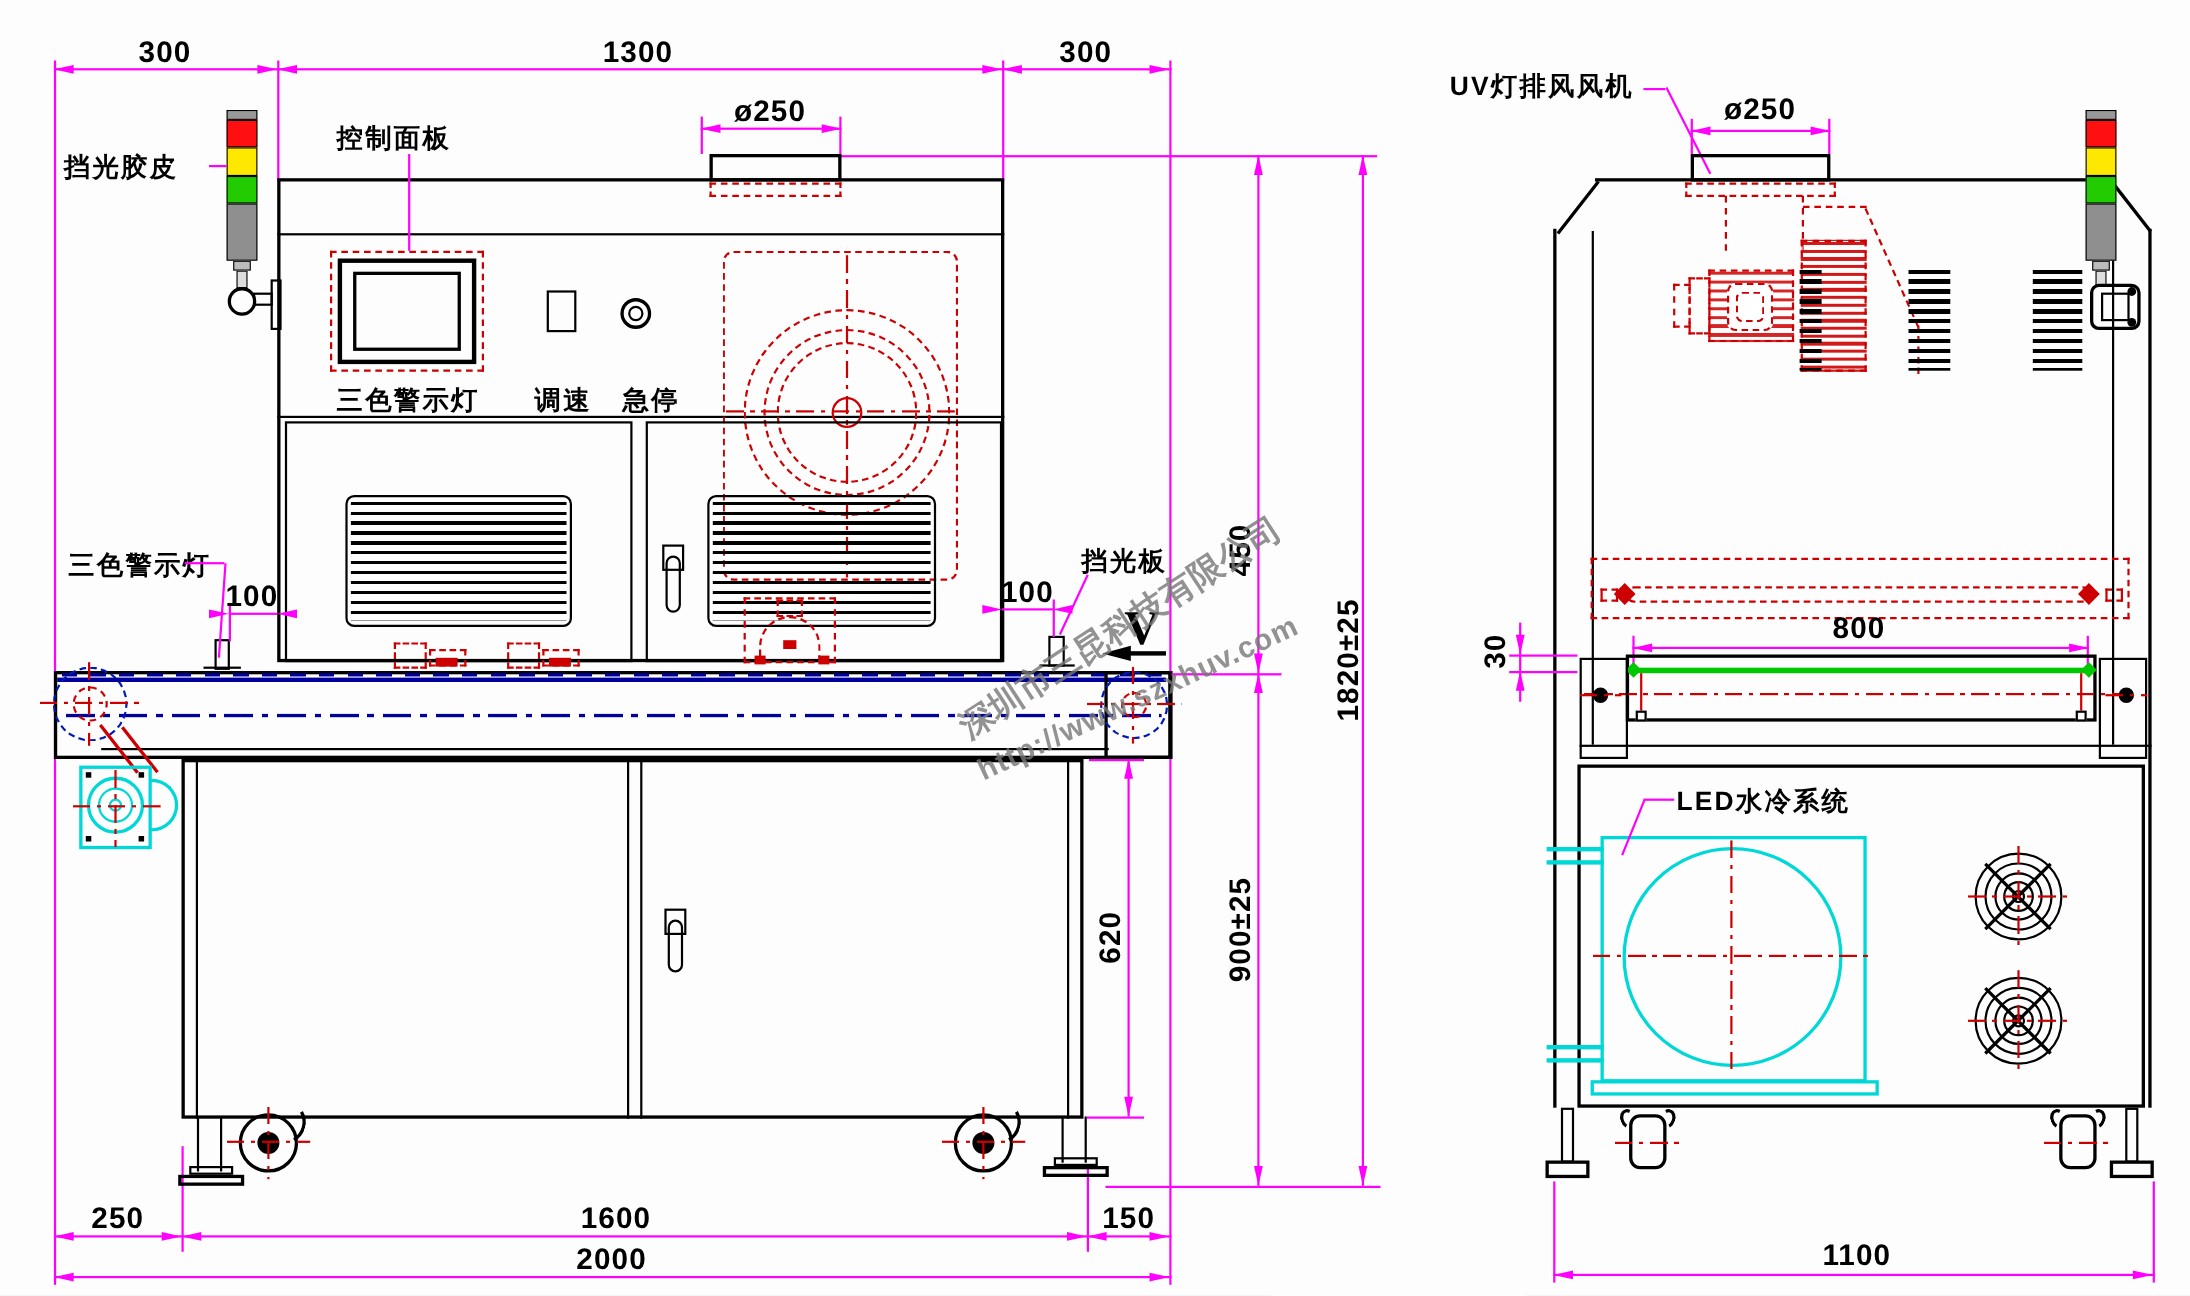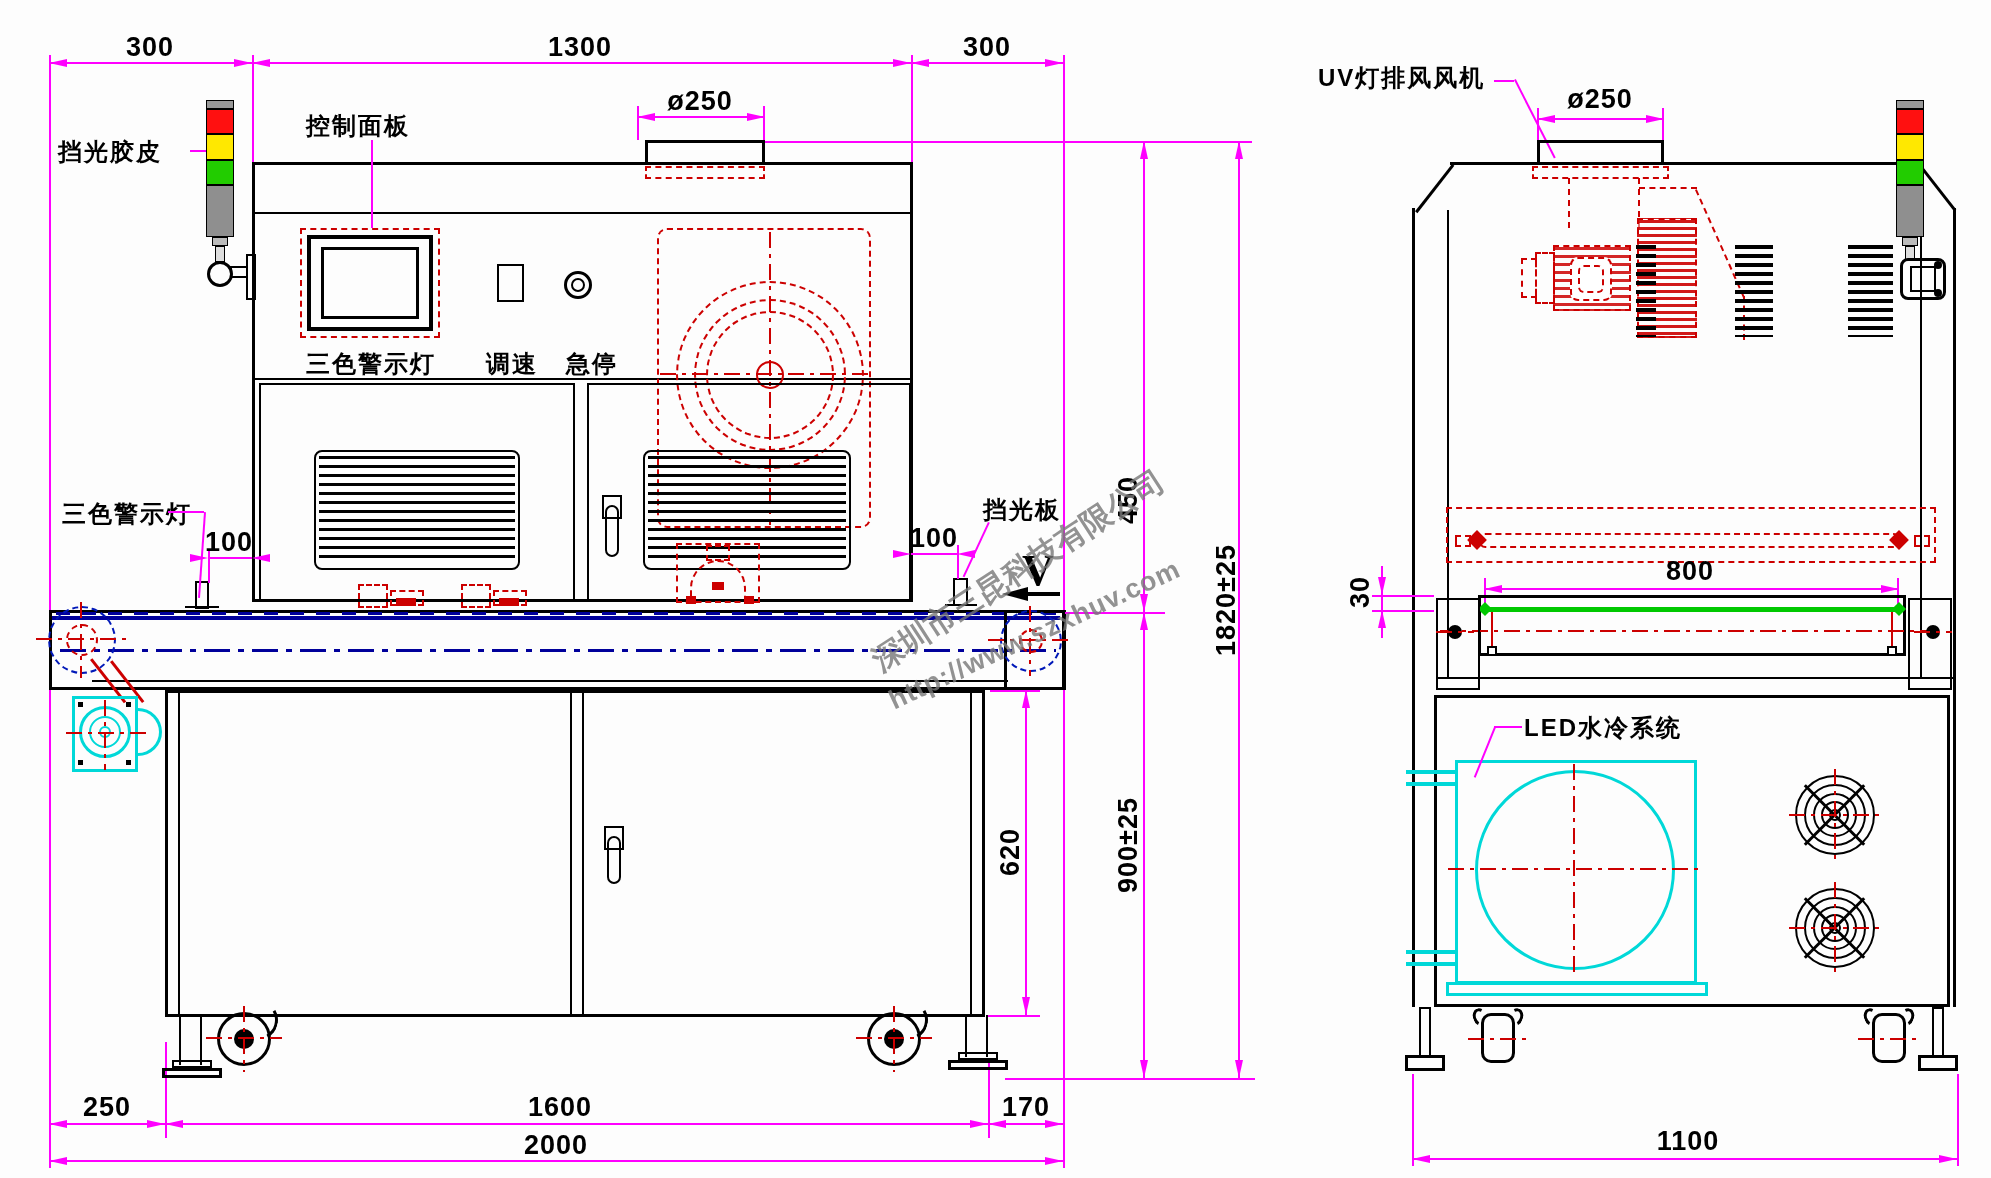--- a/index.html
+++ b/index.html
@@ -224,21 +224,21 @@
     <div class="ar aL" style="left:49px;top:1120px"></div>
     <div class="ar aR" style="left:147px;top:1120px"></div>
     <div class="dt ct" style="left:107px;top:1092px">250</div>
     <div class="m" style="left:165px;top:1123px;width:825px;height:2px"></div>
     <div class="ar aL" style="left:165px;top:1120px"></div>
     <div class="ar aR" style="left:970px;top:1120px"></div>
     <div class="dt ct" style="left:560px;top:1092px">1600</div>
     <div class="m" style="left:988px;top:1123px;width:77px;height:2px"></div>
     <div class="ar aL" style="left:988px;top:1120px"></div>
     <div class="ar aR" style="left:1045px;top:1120px"></div>
-    <div class="dt ct" style="left:1026px;top:1092px">170</div>
+    <div class="dt ct" style="left:1026px;top:1092px">150</div>
     <div class="m" style="left:49px;top:1160px;width:1016px;height:2px"></div>
     <div class="ar aL" style="left:49px;top:1157px"></div>
     <div class="ar aR" style="left:1045px;top:1157px"></div>
     <div class="dt ct" style="left:556px;top:1130px">2000</div>
 
     <div class="m" style="left:1065px;top:612px;width:100px;height:2px"></div>
     <div class="m" style="left:990px;top:690px;width:50px;height:2px"></div>
     <div class="m" style="left:988px;top:1015px;width:52px;height:2px"></div>
     <div class="m" style="left:1005px;top:1078px;width:250px;height:2px"></div>
 

